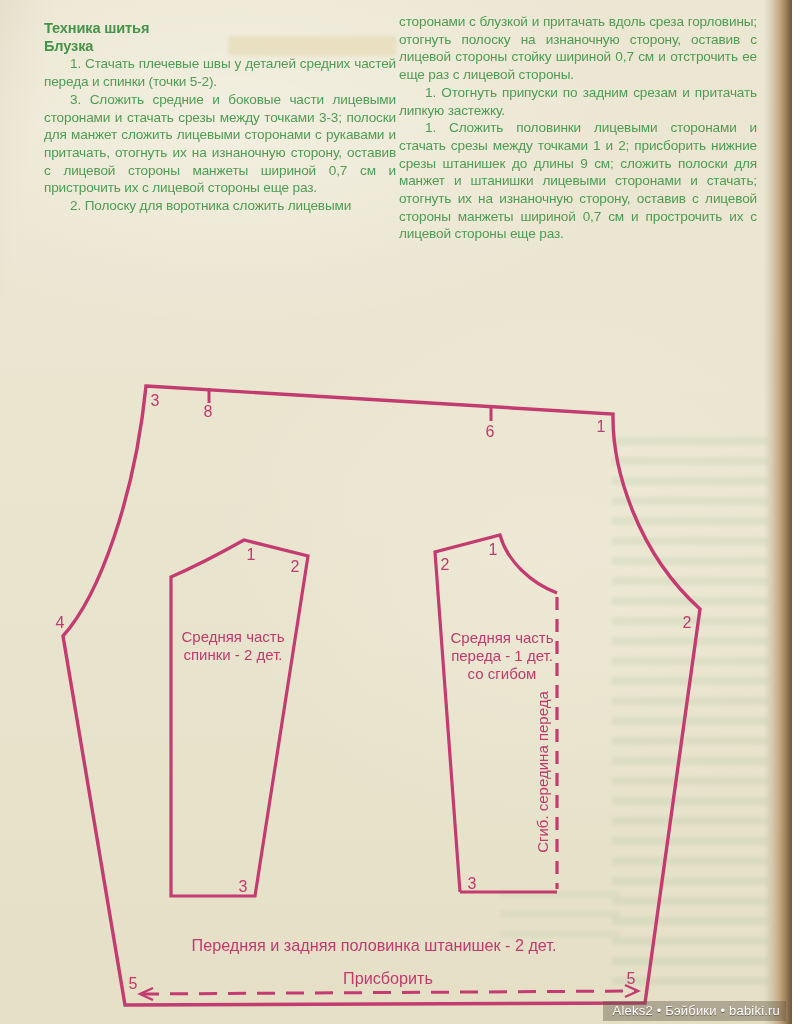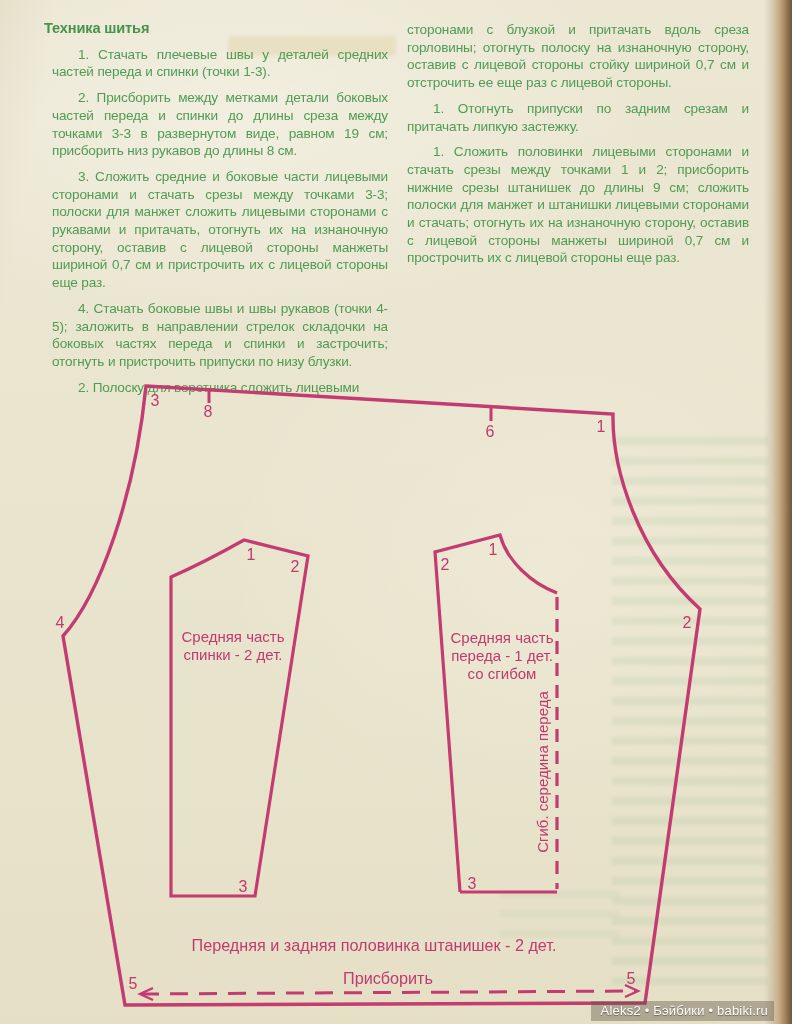--- a/index.html
+++ b/index.html
@@ -25,21 +25,21 @@
   }
   .col-left{left:44px;top:20px;width:352px;}
   .col-right{left:399px;top:13px;width:358px;}
   .col .h{
     font-weight:bold;
     color:#469349;
     font-size:14.6px;
     text-align:left;
   }
   .col .h.indent{text-indent:26px;}
-  .col p{margin:8px;}
+  .col p{margin:0;}
   .col p.item{text-indent:26px;}
   
   .bleed{
     position:absolute;
     pointer-events:none;
     filter:blur(1.6px);
   }
   .bleed-green{
     background:repeating-linear-gradient(
       to bottom,
@@ -62,44 +62,43 @@
       #6f5839 100%);
   }
   .svg-layer{position:absolute;left:0;top:0;}
   .pink-line{stroke:#c33b70;fill:none;}
   .pink-text{fill:#c13a6e;font-family:"Liberation Sans", sans-serif;}
   .num{font-size:16px;}
   .piece-label{font-size:15px;}
   .big-label{font-size:16.2px;}
   
   .watermark{
-    position:absolute;right:18px;bottom:3px;
+    position:absolute;right:6px;bottom:3px;
     padding:2px 6px 3px 10px;
     background:rgba(96,83,68,0.40);
     color:#ffffff;
     font-size:13px;
     letter-spacing:0.2px;
     text-shadow:0 1px 1px rgba(60,50,40,0.6);
   }
 </style>
 </head>
 <body>
 
 <div id="page">
 
   <div class="bleed bleed-yellow" style="left:228px;top:36px;width:168px;height:20px;"></div>
   <div class="bleed bleed-green" style="left:612px;top:425px;width:156px;height:560px;"></div>
   <div class="bleed bleed-green" style="left:500px;top:878px;width:120px;height:70px;opacity:.7;"></div>
 
   <div class="col col-left">
     <div class="h">Техника шитья</div>
-    <p class="item">1. Стачать плечевые швы у деталей средних частей переда и спинки (точки 1-3).</p>
-    <p class="item">2. Присборить между метками детали боковых частей переда и спинки до длины среза между точками 3-3 в развернутом виде, равном 19 см; присборить низ рукавов до длины 8 см.</p>
+    <div class="h">Блузка</div>
+    <p class="item">1. Стачать плечевые швы у деталей средних частей переда и спинки (точки 5-2).</p>
     <p class="item">3. Сложить средние и боковые части лицевыми сторонами и стачать срезы между точками 3-3; полоски для манжет сложить лицевыми сторонами с рукавами и притачать, отогнуть их на изнаночную сторону, оставив с лицевой стороны манжеты шириной 0,7 см и пристрочить их с лицевой стороны еще раз.</p>
-    <p class="item">4. Стачать боковые швы и швы рукавов (точки 4-5); заложить в направлении стрелок складочки на боковых частях переда и спинки и застрочить; отогнуть и пристрочить припуски по низу блузки.</p>
     <p class="item">2. Полоску для воротника сложить лицевыми</p>
   </div>
 
   <div class="col col-right">
     <p>сторонами с блузкой и притачать вдоль среза горловины; отогнуть полоску на изнаночную сторону, оставив с лицевой стороны стойку шириной 0,7 см и отстрочить ее еще раз с лицевой стороны.</p>
     <p class="item">1. Отогнуть припуски по задним срезам и притачать липкую застежку.</p>
     <p class="item">1. Сложить половинки лицевыми сторонами и стачать срезы между точками 1 и 2; присборить нижние срезы штанишек до длины 9 см; сложить полоски для манжет и штанишки лицевыми сторонами и стачать; отогнуть их на изнаночную сторону, оставив с лицевой стороны манжеты шириной 0,7 см и прострочить их с лицевой стороны еще раз.</p>
   </div>
 
   <svg class="svg-layer" width="796" height="1024" viewBox="0 0 796 1024">

